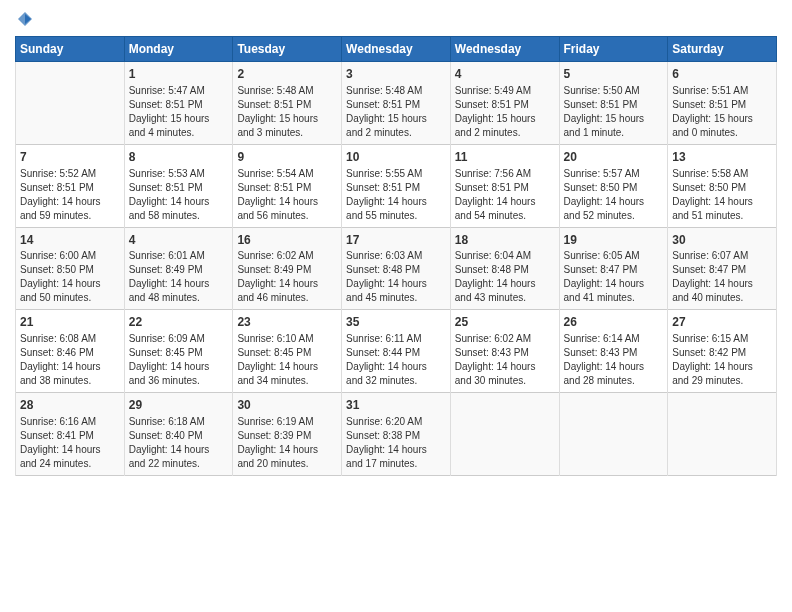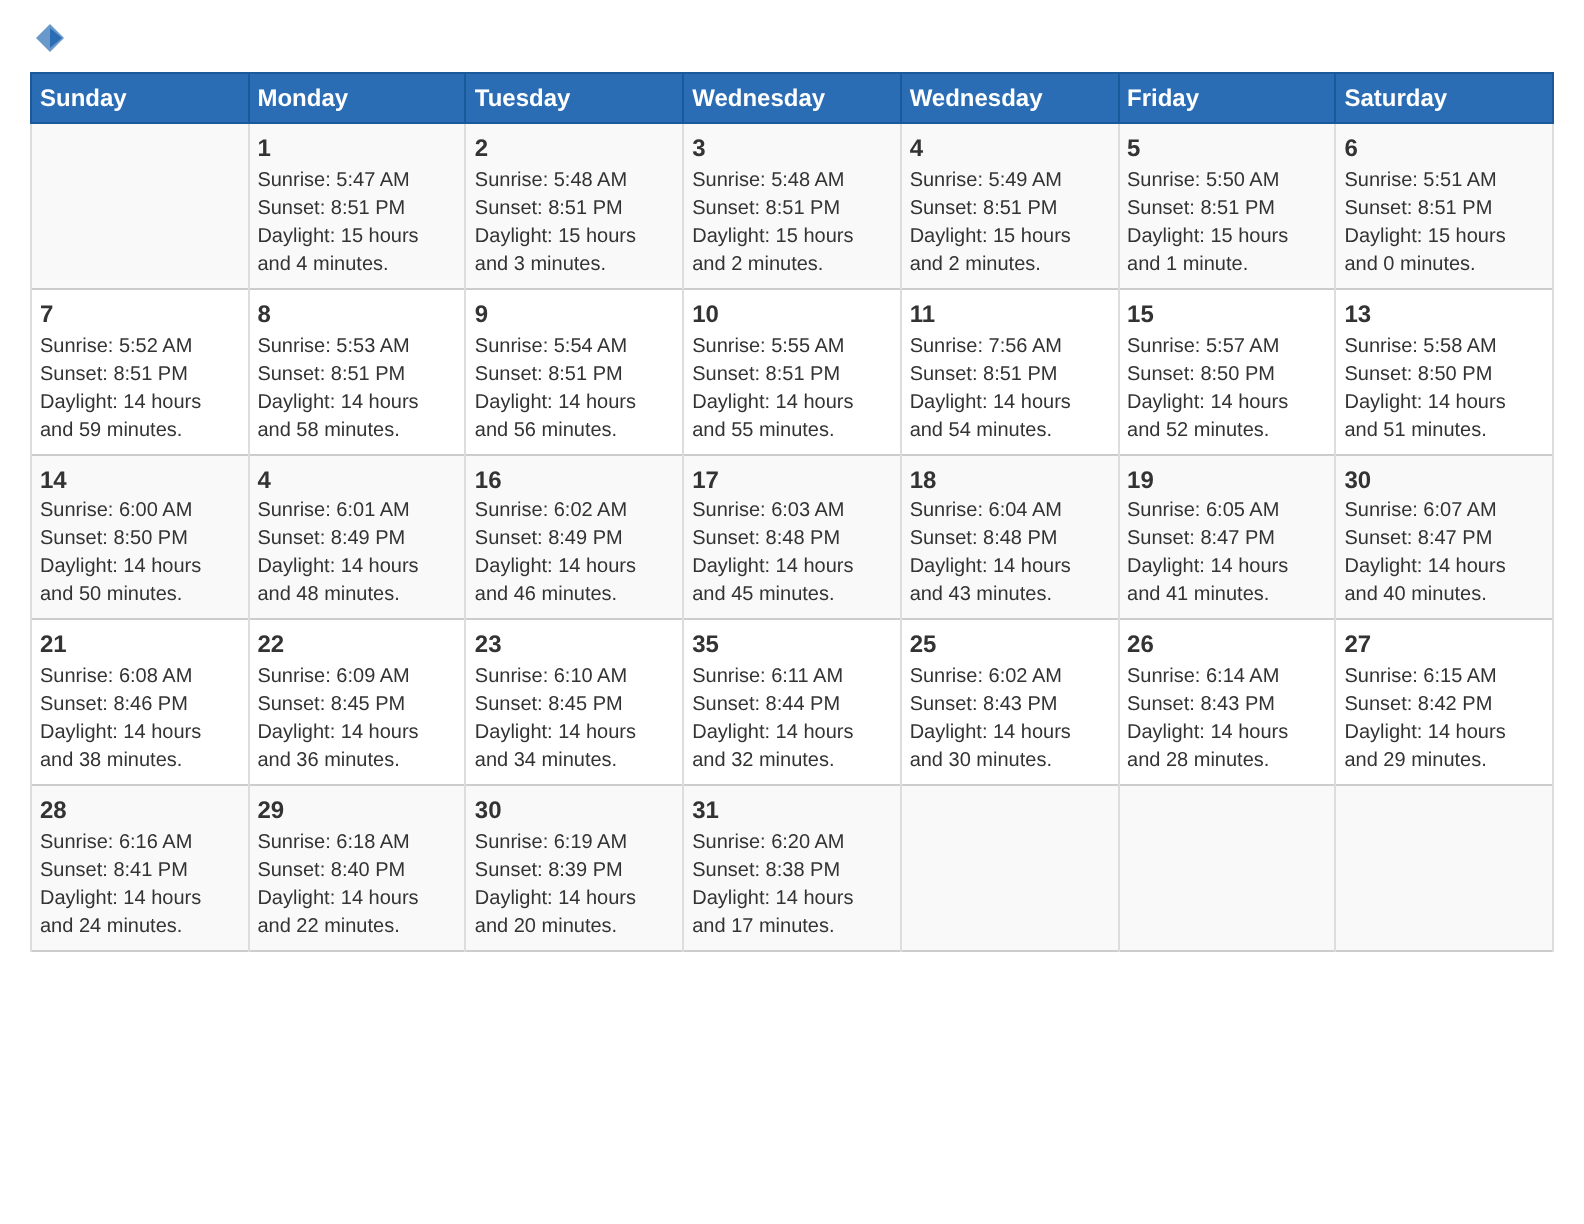--- a/index.html
+++ b/index.html
@@ -190,21 +190,21 @@
             <div class="day-info">and 55 minutes.</div>
           </td>
           <td>
             <span class="day-number">11</span>
             <div class="day-info">Sunrise: 7:56 AM</div>
             <div class="day-info">Sunset: 8:51 PM</div>
             <div class="day-info">Daylight: 14 hours</div>
             <div class="day-info">and 54 minutes.</div>
           </td>
           <td>
-            <span class="day-number">15</span>
+            <span class="day-number">20</span>
             <div class="day-info">Sunrise: 5:57 AM</div>
             <div class="day-info">Sunset: 8:50 PM</div>
             <div class="day-info">Daylight: 14 hours</div>
             <div class="day-info">and 52 minutes.</div>
           </td>
           <td>
             <span class="day-number">13</span>
             <div class="day-info">Sunrise: 5:58 AM</div>
             <div class="day-info">Sunset: 8:50 PM</div>
             <div class="day-info">Daylight: 14 hours</div>

